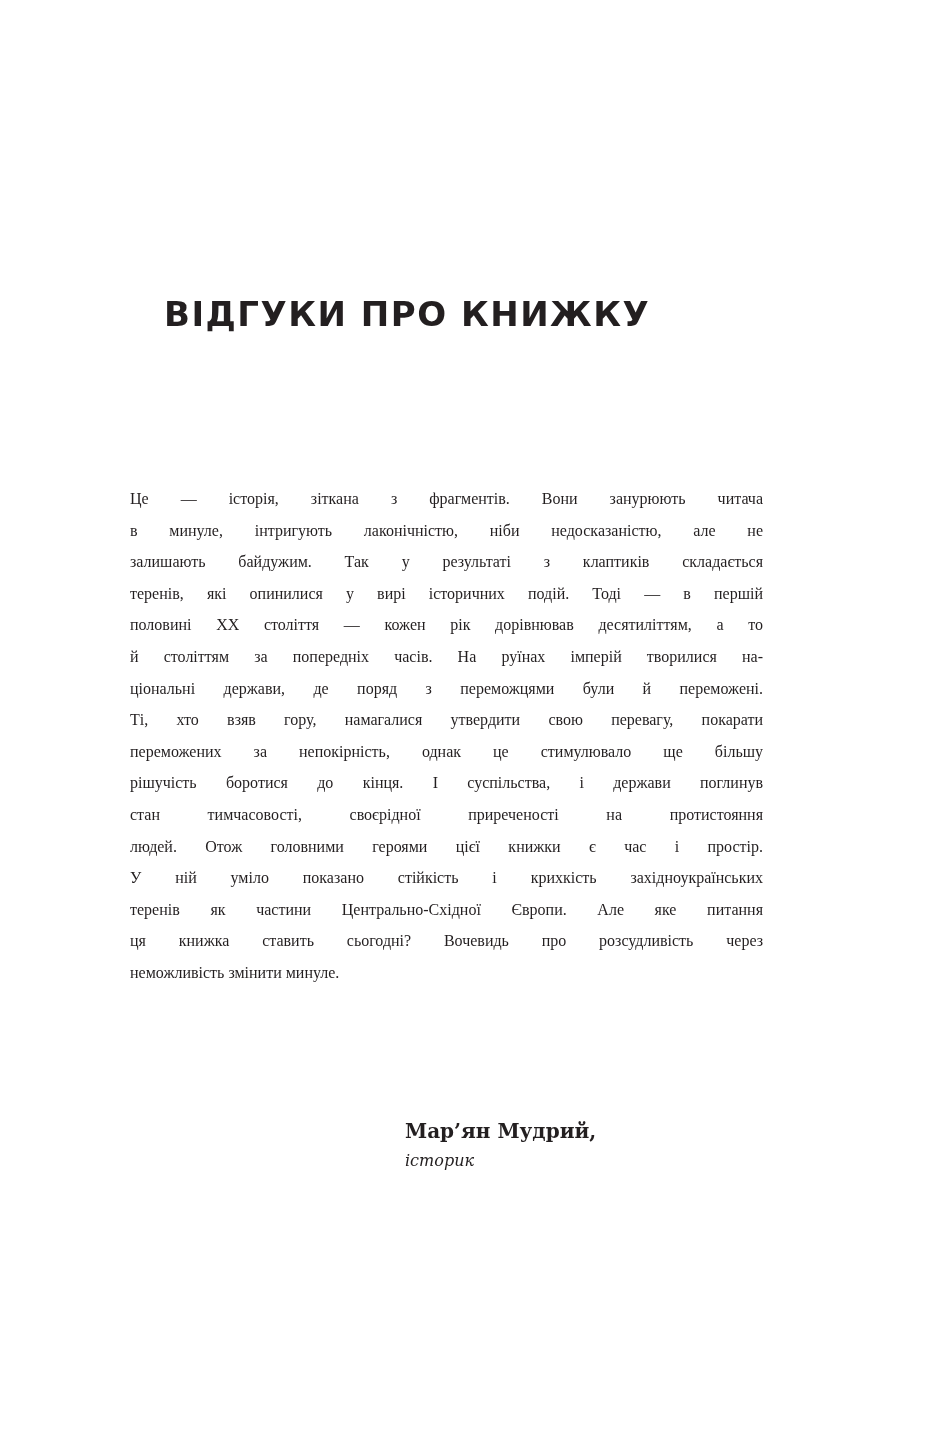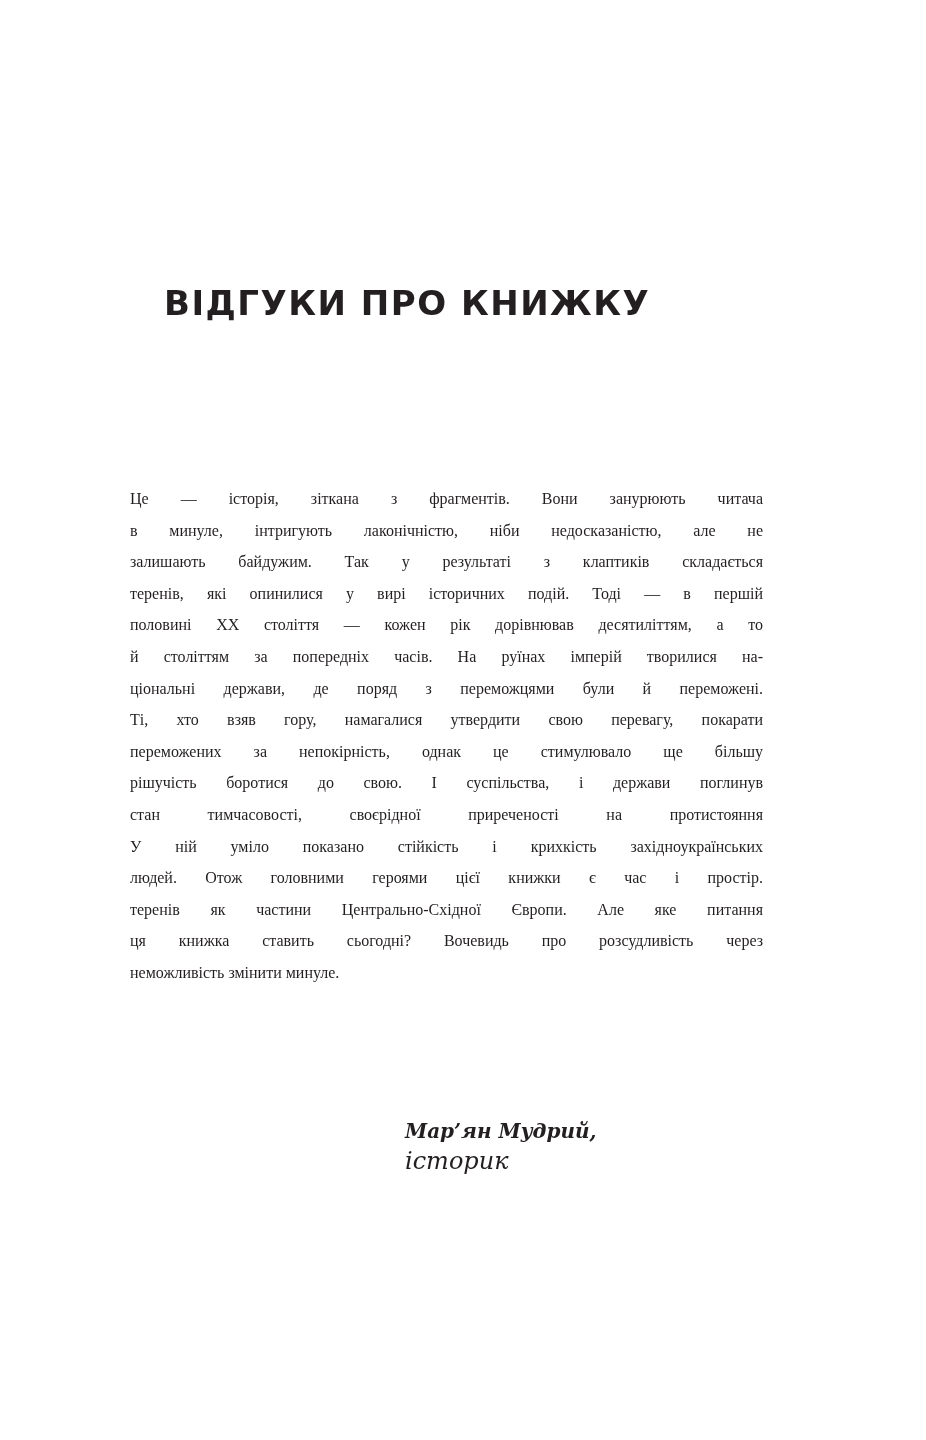--- a/index.html
+++ b/index.html
@@ -17,21 +17,21 @@
     .page {
       position: absolute;
       left: 0; top: 0;
       width: 926px;
       height: 1440px;
       background: #ffffff;
     }
     .heading {
       position: absolute;
       left: 164px;
-      top: 283px;
+      top: 294px;
       margin: 0;
       font-family: "DejaVu Sans", "Liberation Sans", sans-serif;
       font-weight: bold;
       font-size: 34px;
       letter-spacing: 1.5px;
       color: #231f20;
       white-space: nowrap;
     }
     .body-text {
       position: absolute;
@@ -56,51 +56,50 @@
     .signature {
       position: absolute;
       left: 405px;
       top: 1116px;
       font-family: "DejaVu Serif", "Liberation Serif", serif;
       color: #231f20;
     }
     .sig-name {
       display: block;
       font-weight: bold;
-      font-style: italic;
       font-size: 20px;
       line-height: 30px;
     }
     .sig-role {
       display: block;
       font-style: italic;
-      font-size: 24px;
+      font-size: 16px;
       line-height: 30px;
     }
   </style>
 </head>
 <body>
 
 <div class="page">
   <h1 class="heading">ВІДГУКИ ПРО КНИЖКУ</h1>
 
   <div class="body-text">
     <span class="line">Це — історія, зіткана з фрагментів. Вони занурюють читача</span>
     <span class="line">в минуле, інтригують лаконічністю, ніби недосказаністю, але не</span>
     <span class="line">залишають байдужим. Так у результаті з клаптиків складається</span>
     <span class="line">теренів, які опинилися у вирі історичних подій. Тоді — в першій</span>
     <span class="line">половині XX століття — кожен рік дорівнював десятиліттям, а то</span>
     <span class="line">й століттям за попередніх часів. На руїнах імперій творилися на-</span>
     <span class="line">ціональні держави, де поряд з переможцями були й переможені.</span>
     <span class="line">Ті, хто взяв гору, намагалися утвердити свою перевагу, покарати</span>
     <span class="line">переможених за непокірність, однак це стимулювало ще більшу</span>
-    <span class="line">рішучість боротися до свою. І суспільства, і держави поглинув</span>
+    <span class="line">рішучість боротися до кінця. І суспільства, і держави поглинув</span>
     <span class="line">стан тимчасовості, своєрідної приреченості на протистояння</span>
+    <span class="line">людей. Отож головними героями цієї книжки є час і простір.</span>
     <span class="line">У ній уміло показано стійкість і крихкість західноукраїнських</span>
-    <span class="line">людей. Отож головними героями цієї книжки є час і простір.</span>
     <span class="line">теренів як частини Центрально-Східної Європи. Але яке питання</span>
     <span class="line">ця книжка ставить сьогодні? Вочевидь про розсудливість через</span>
     <span class="line last">неможливість змінити минуле.</span>
   </div>
 
   <div class="signature">
     <span class="sig-name">Мар’ян Мудрий,</span>
     <span class="sig-role">історик</span>
   </div>
 </div>

